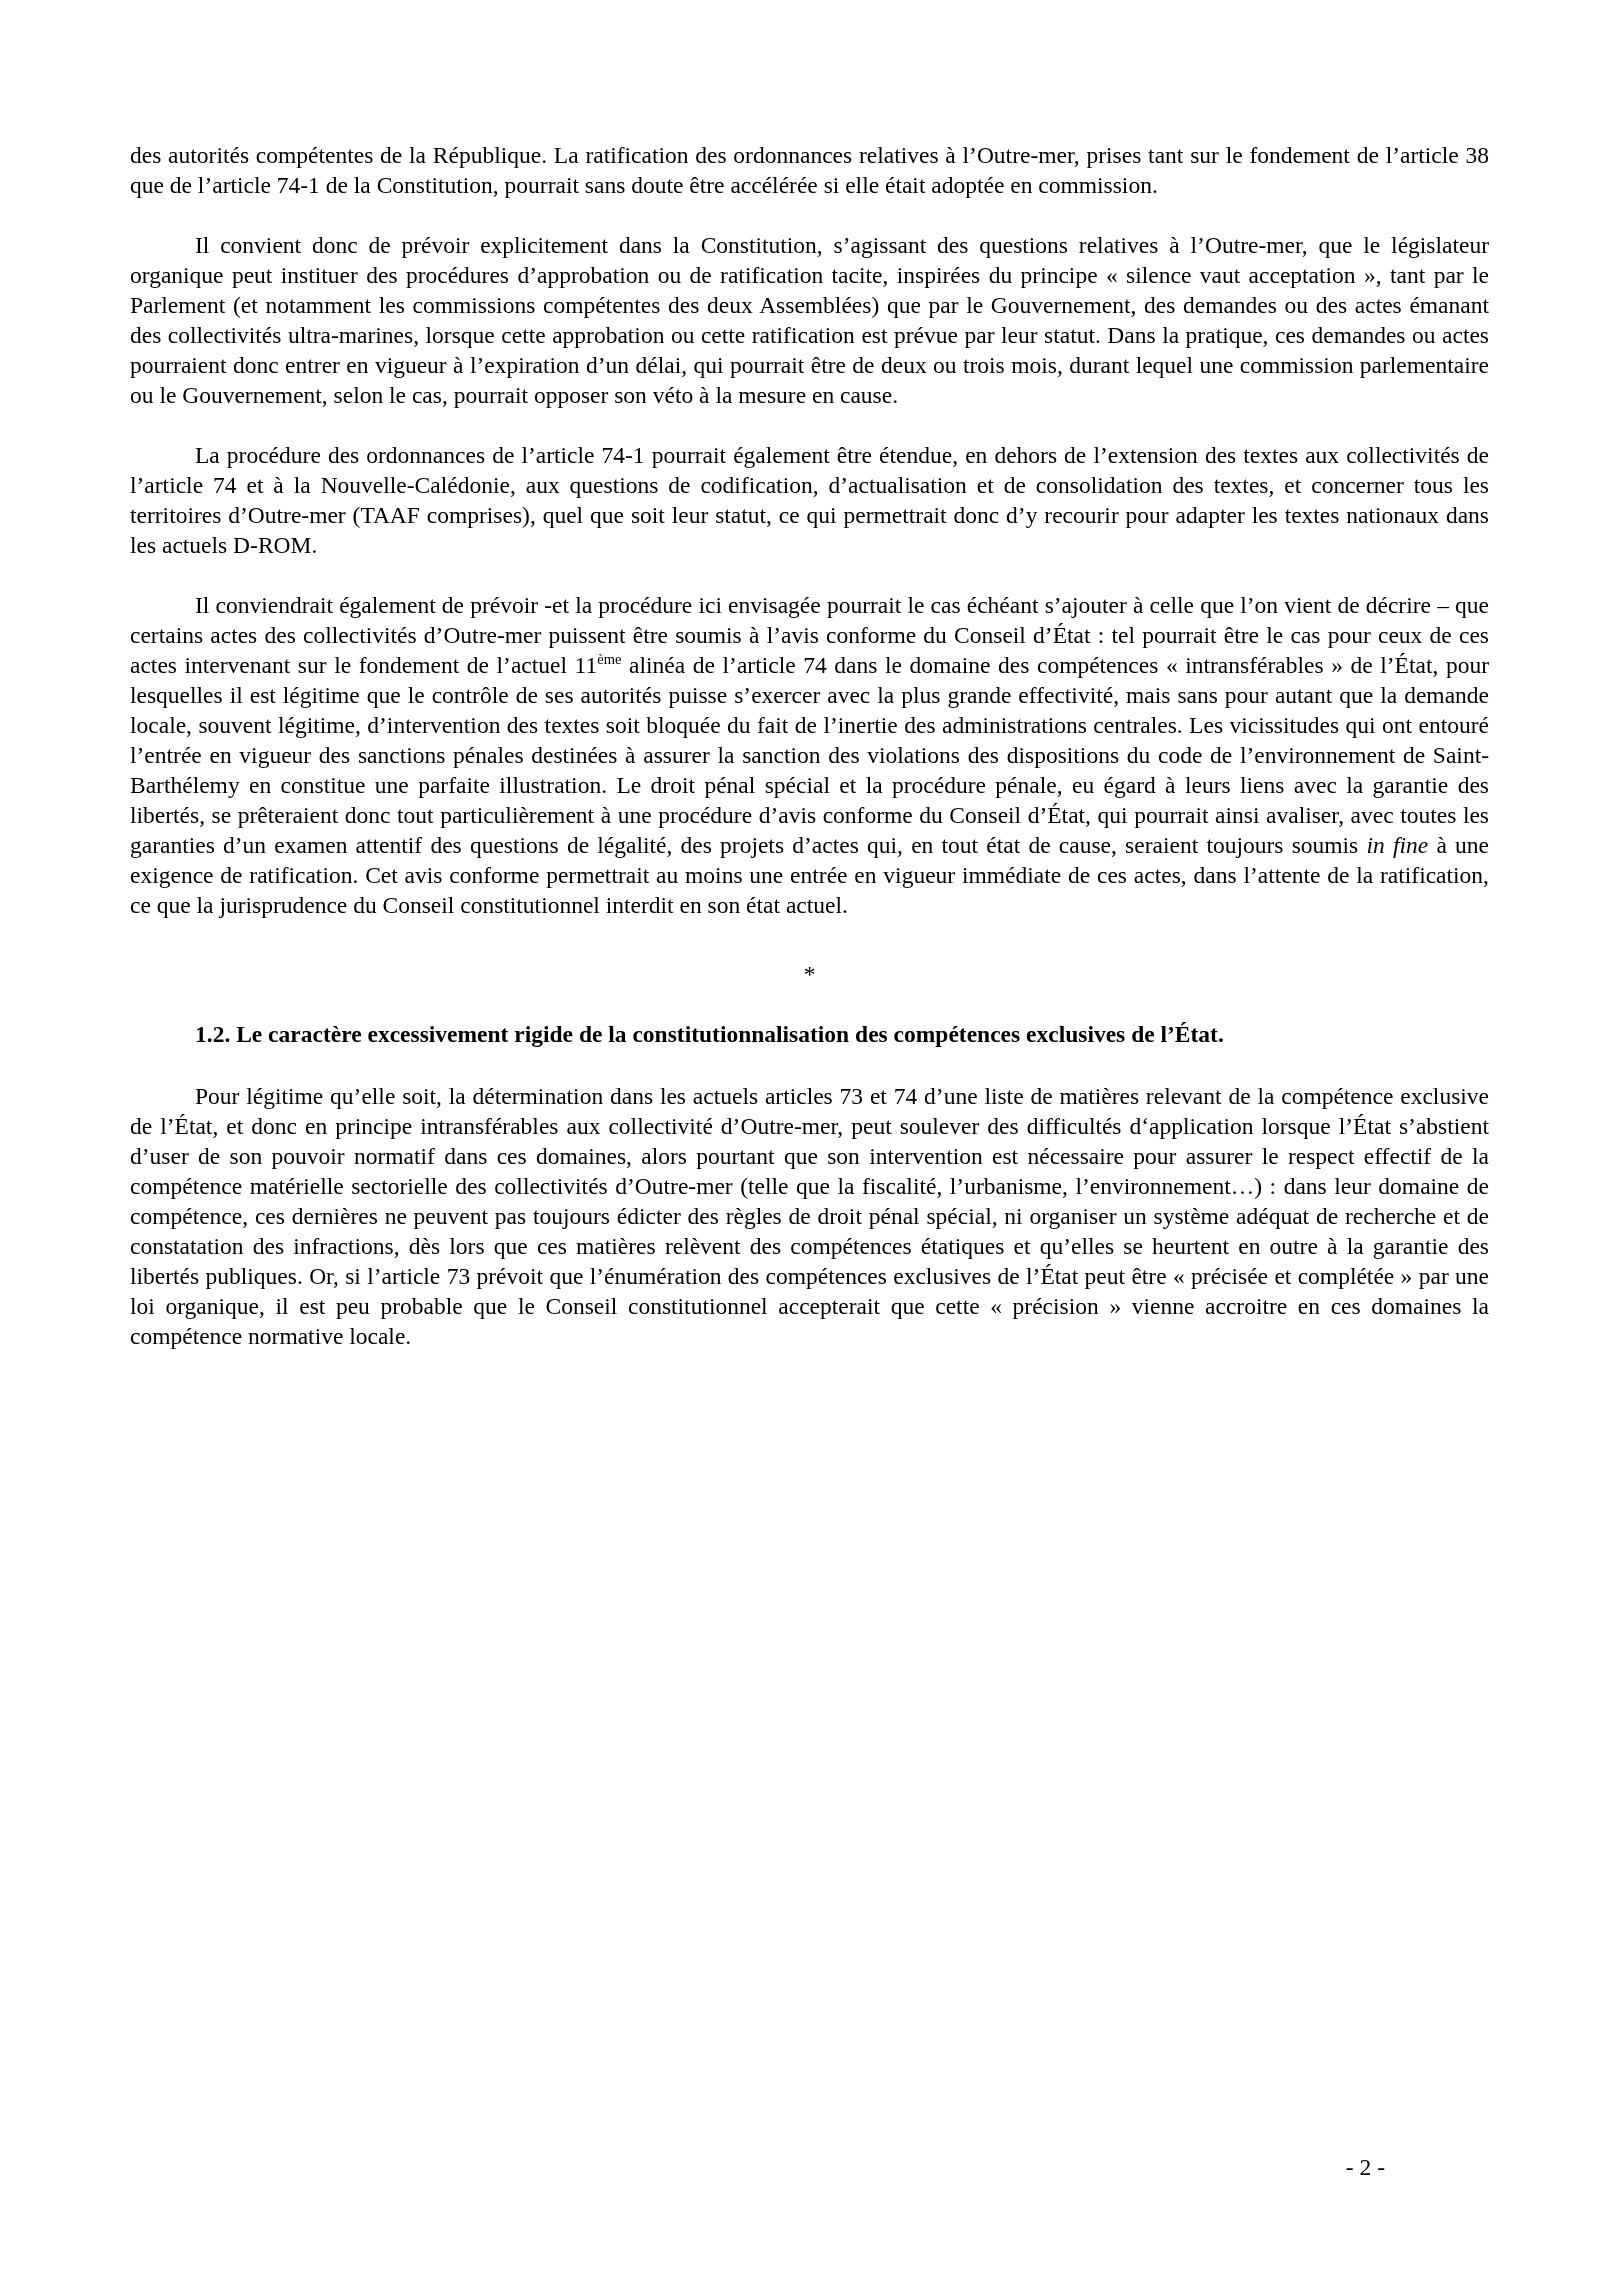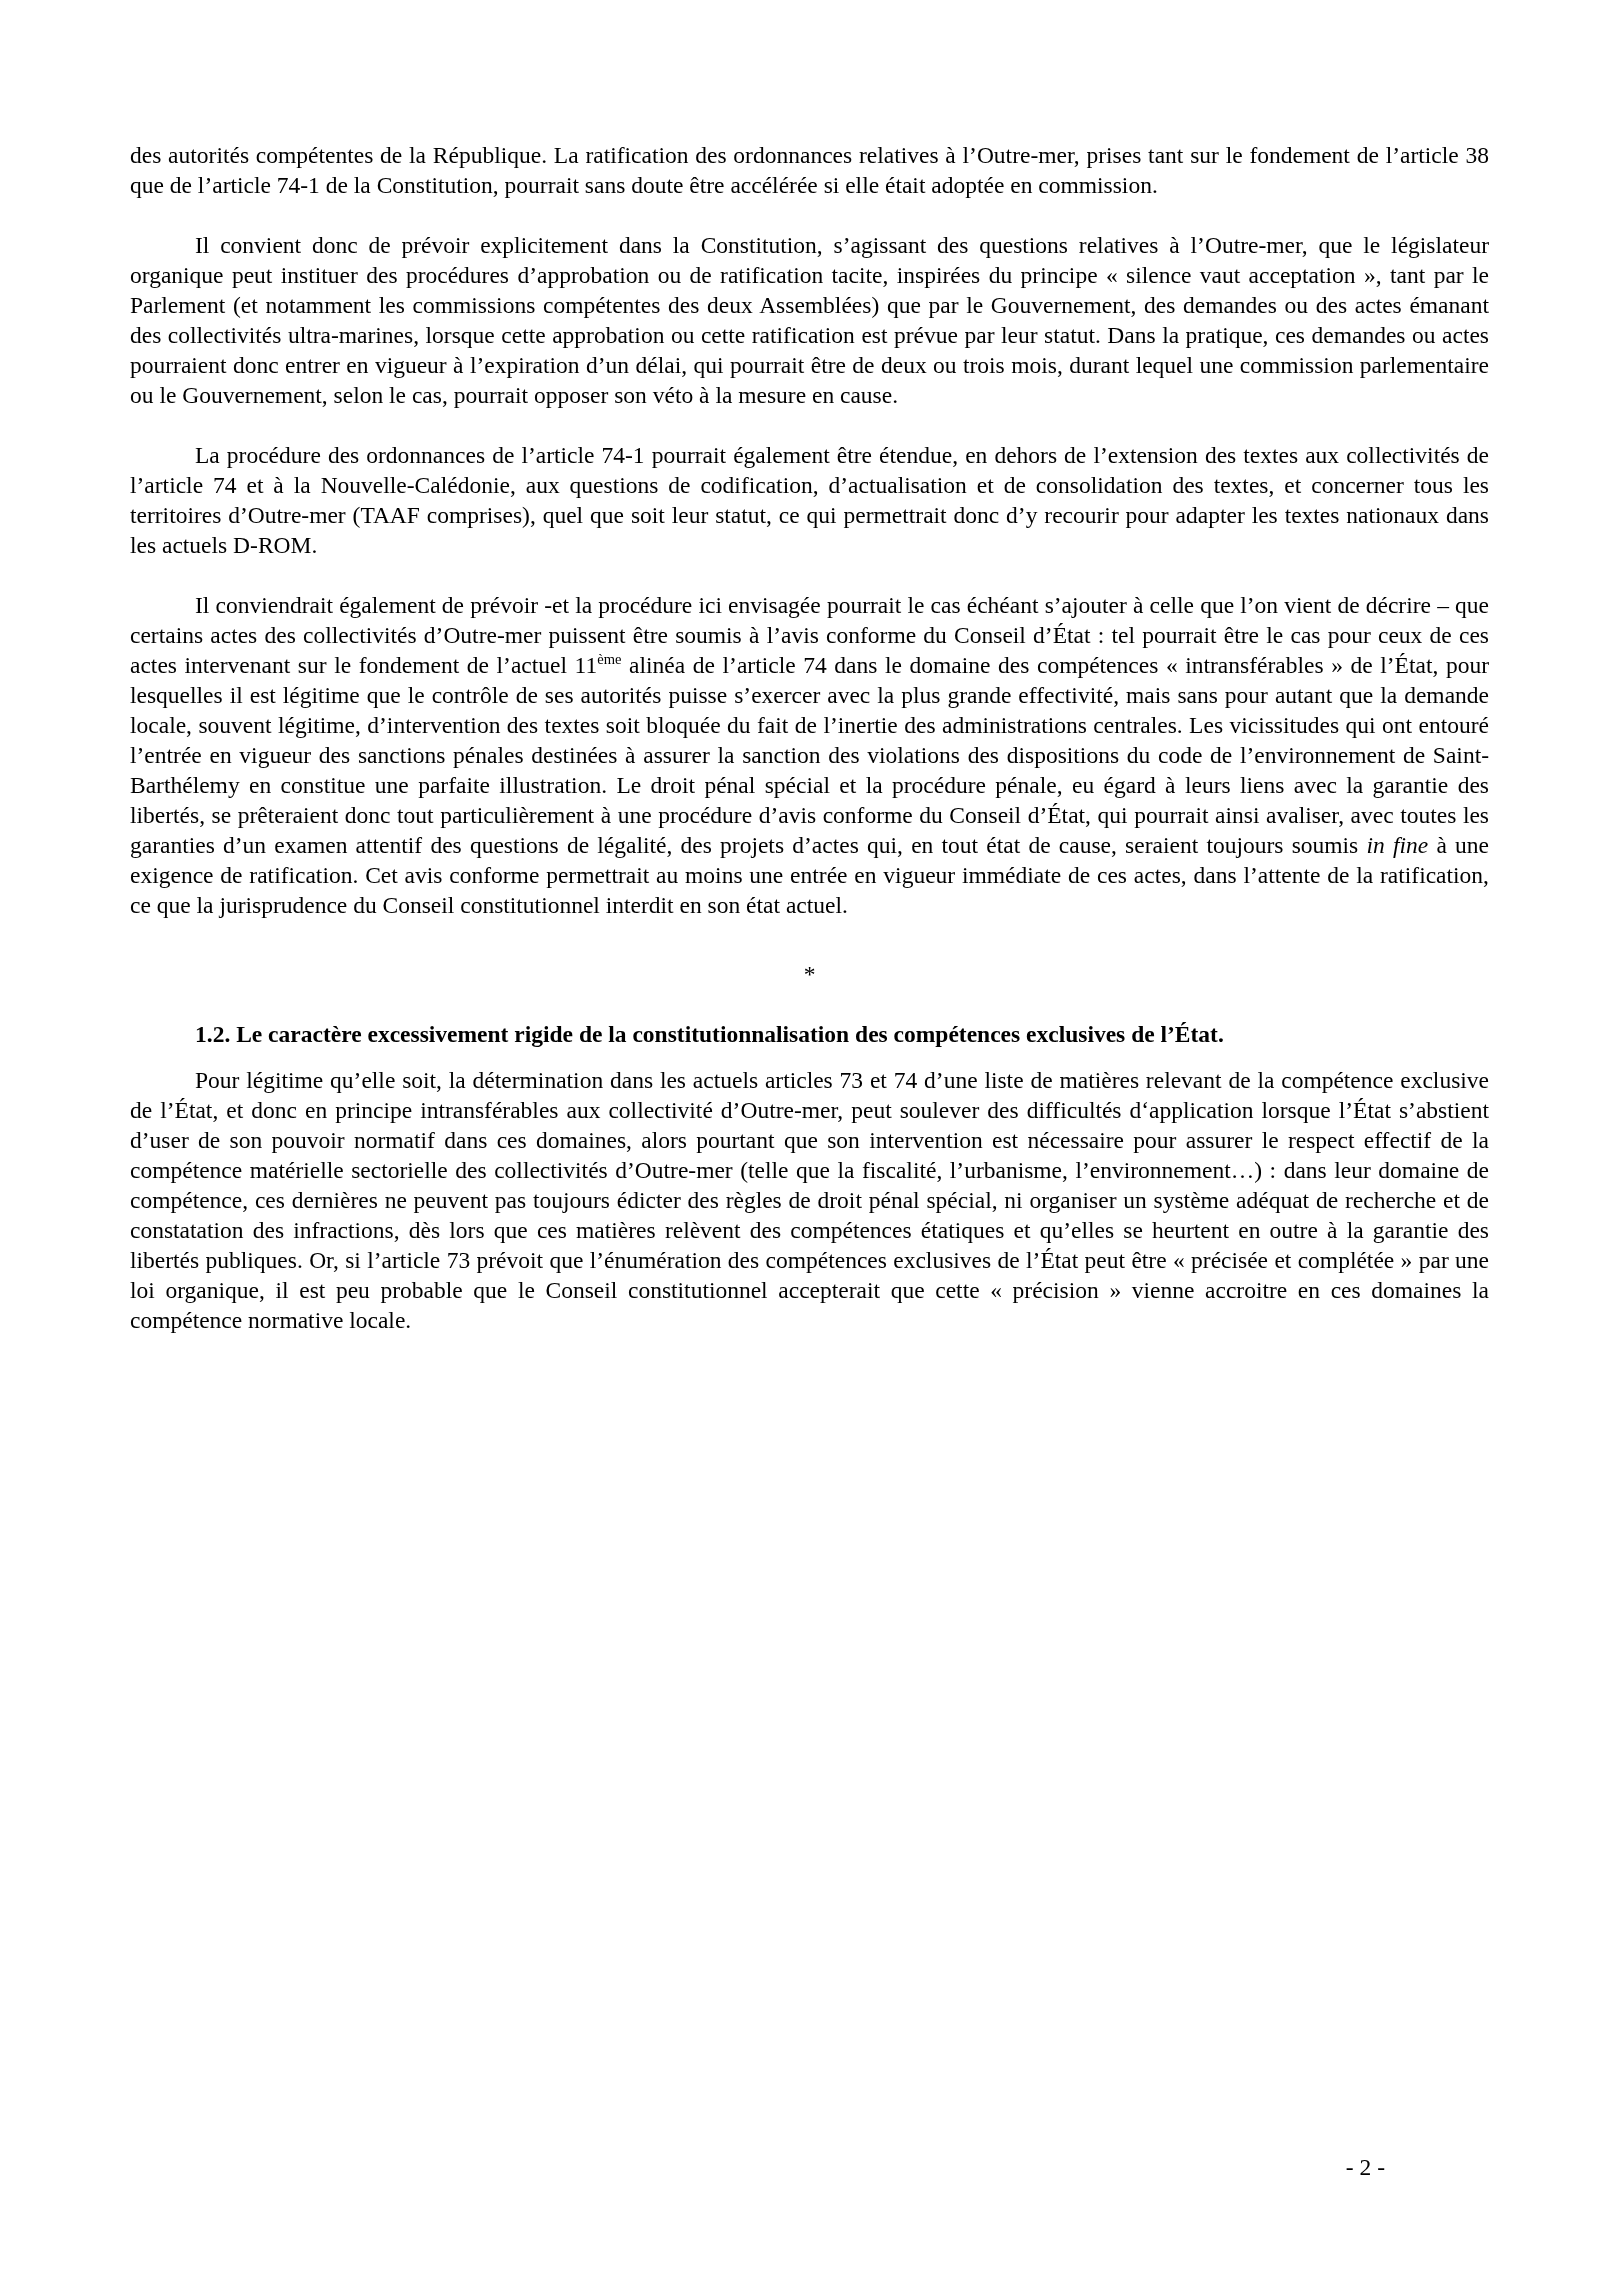--- a/index.html
+++ b/index.html
@@ -32,21 +32,21 @@
   p.para.no-indent {
     text-indent: 0;
   }
   .separator {
     margin: 39px 0 29px 0;
     font-size: 23.5px;
     line-height: 30px;
     text-align: center;
   }
   h2.heading {
-    margin: 30px 0 16px 0;
+    margin: 30px 0 32px 0;
     font-size: 23.5px;
     line-height: 30px;
     font-weight: bold;
     text-align: justify;
     text-indent: 65px;
   }
   .page-number {
     position: absolute;
     right: 131px;
     top: 2152px;

